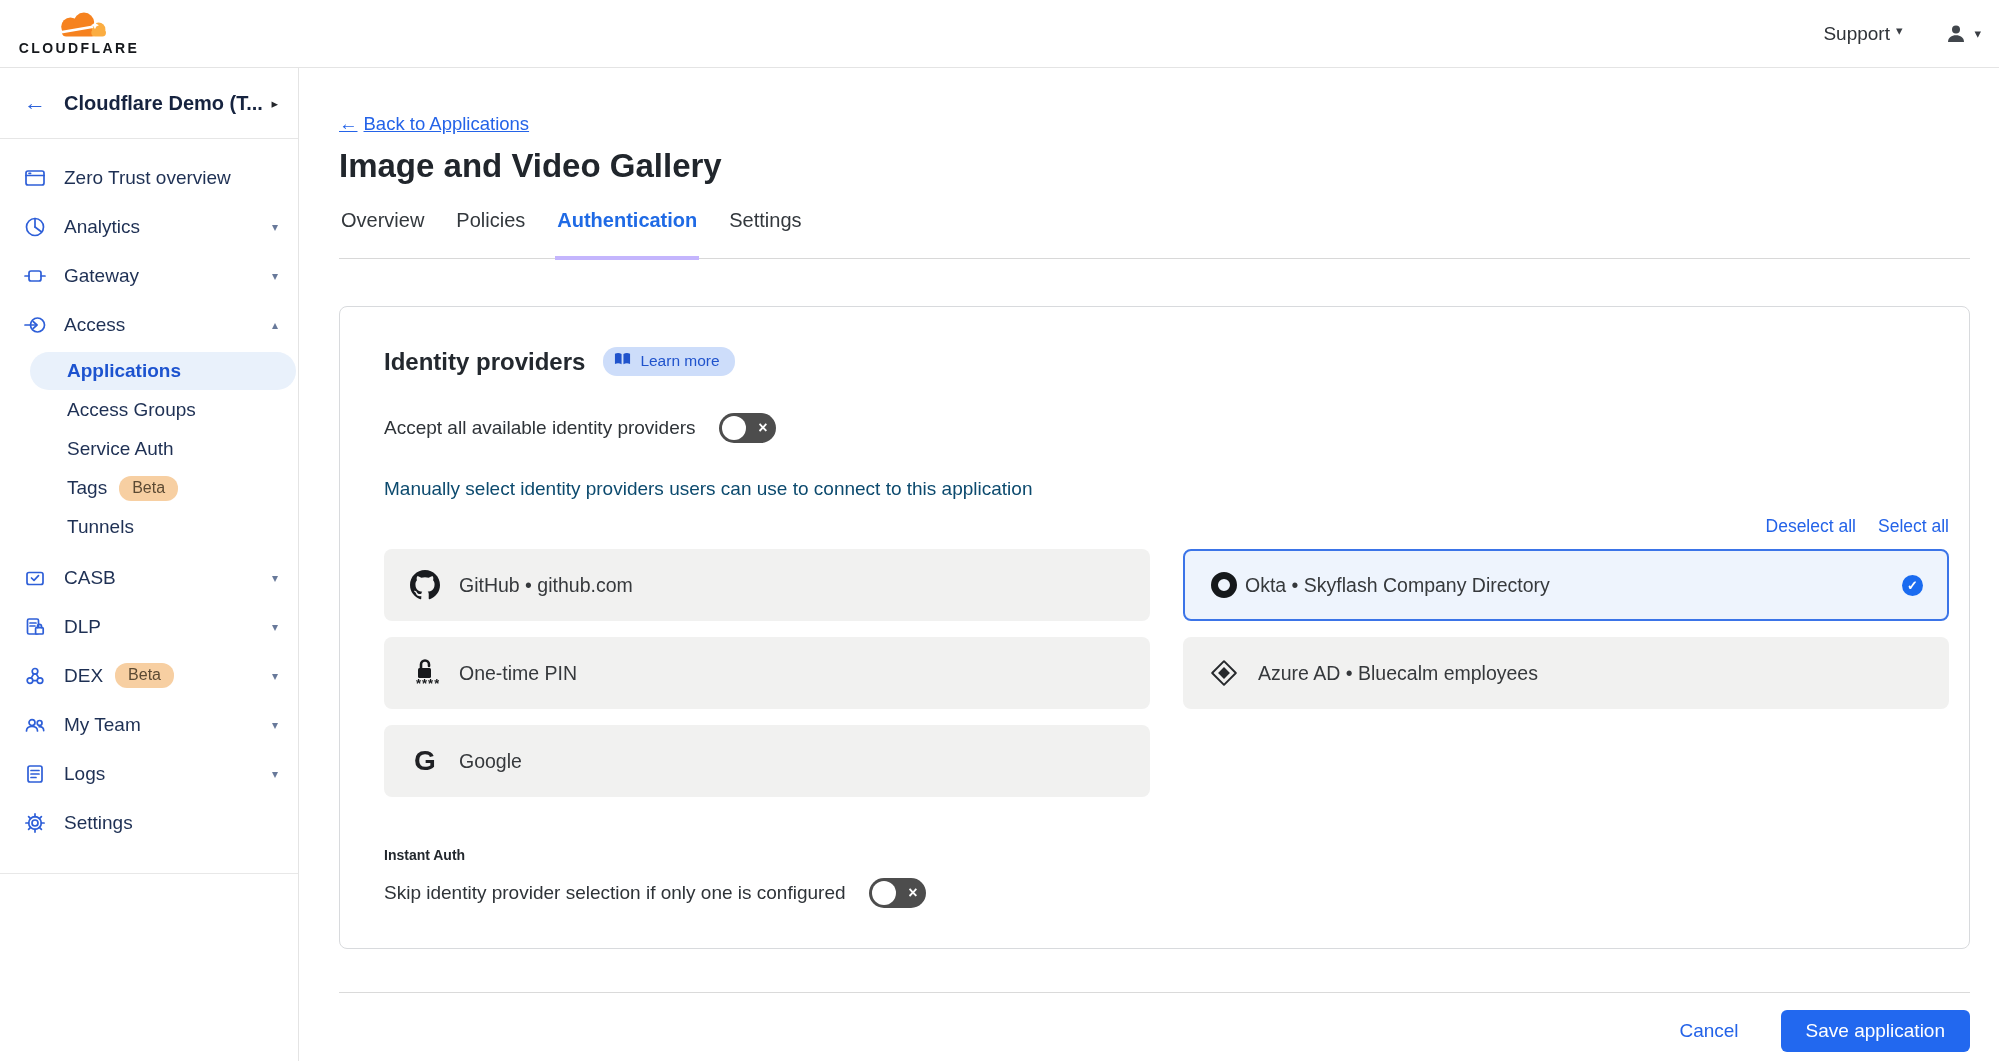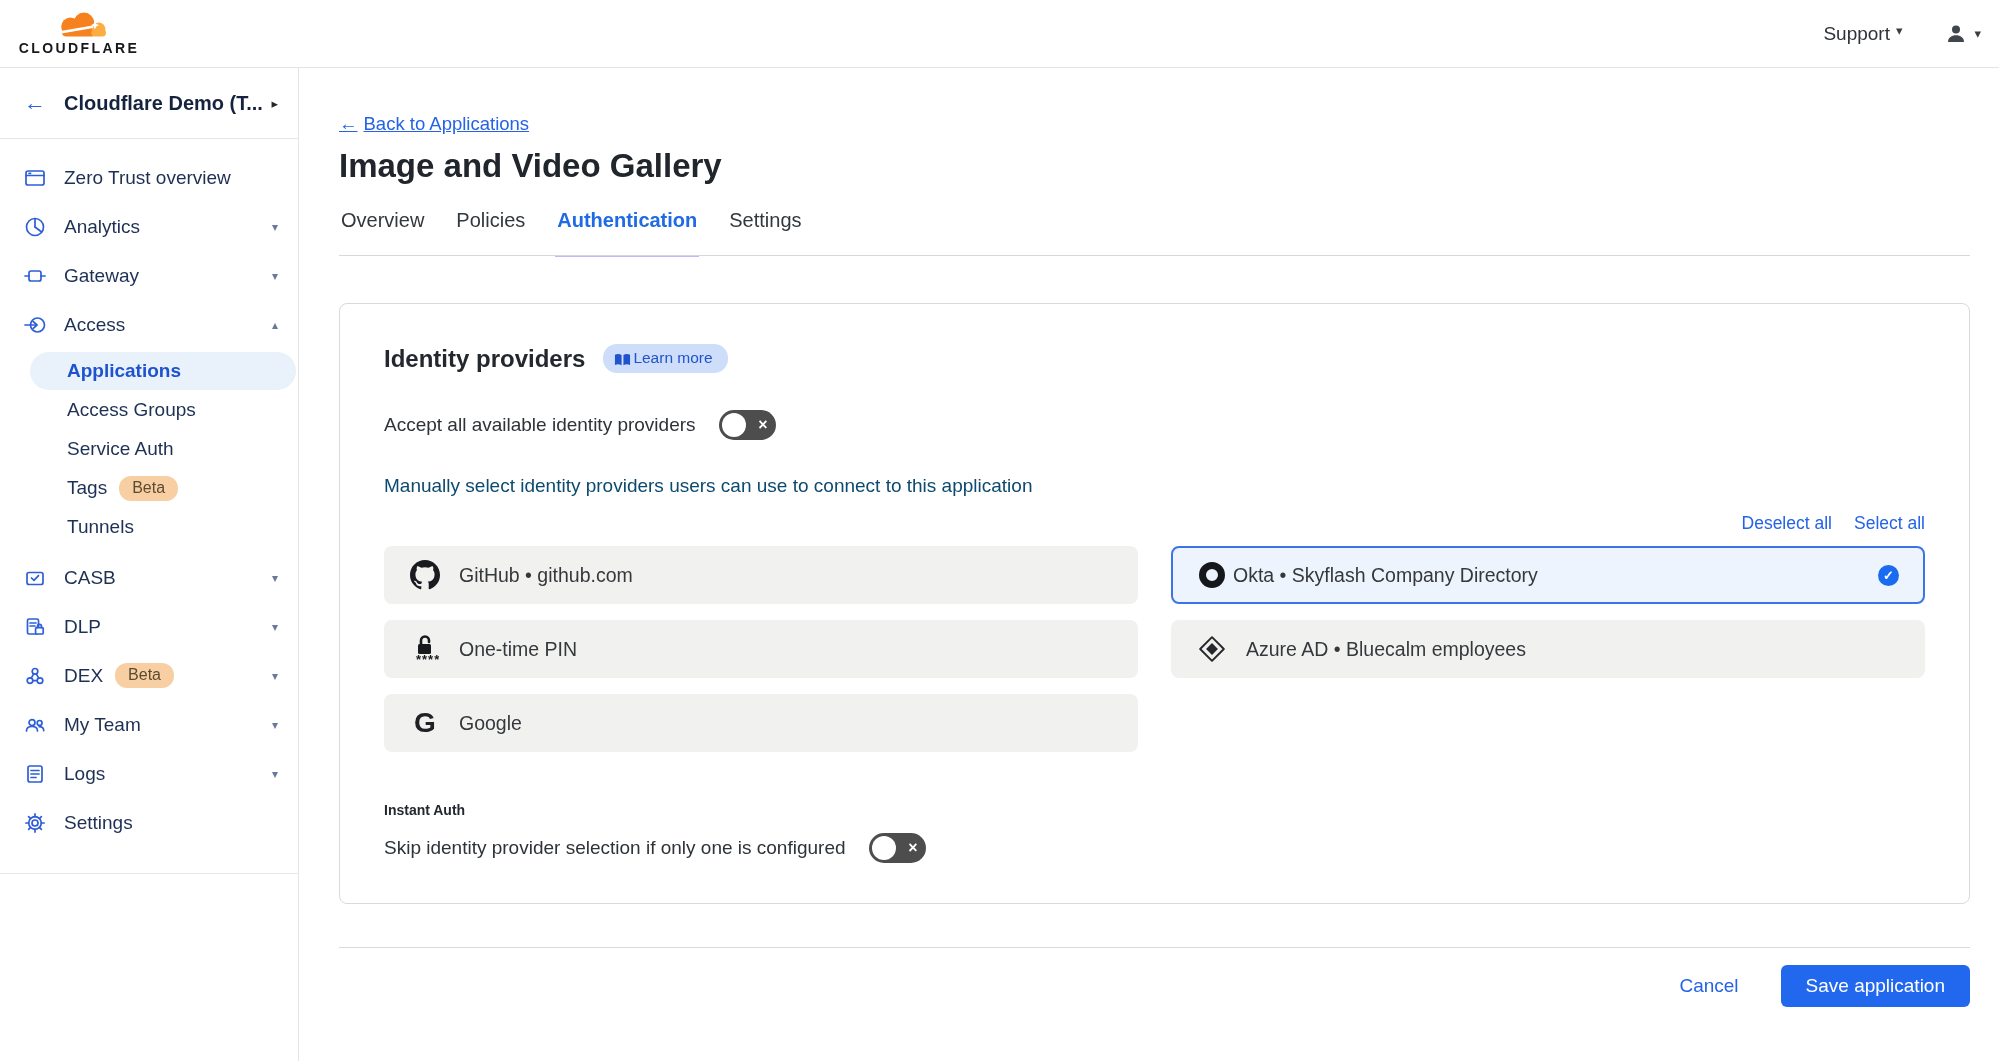--- a/index.html
+++ b/index.html
@@ -42,47 +42,47 @@
   .side-divider { margin-top:26px; border-top:1px solid #e8e8e8; }
 
   
   .main { flex:1; padding:45px 29px 0 40px; background:#fff; overflow:hidden; }
   .back-link { display:inline-flex; gap:6px; font-size:18.5px; color:#2463e8;
                text-decoration:underline; cursor:pointer; }
   .page-title { margin-top:12px; font-size:33px; font-weight:700; color:#21262c; }
 
   .tabs { margin-top:24px; display:flex; gap:28px; border-bottom:1px solid #d8d8d8; }
   .tab { font-size:20px; color:#33383d; padding:0 2px 14px; cursor:pointer; }
-  .tab.active { color:#1f6ae5; font-weight:700; border-bottom:1px solid #c4b5fd;
+  .tab.active { color:#1f6ae5; font-weight:700; border-bottom:4px solid #c4b5fd;
                 margin-bottom:-2px; padding-bottom:24px; }
 
   .card { margin-top:47px; border:1px solid #d8dadd; border-radius:8px;
-          padding:40px 44px 40px 44px; background:#fff; }
+          padding:40px 20px 40px 44px; background:#fff; }
   .card-head { display:flex; align-items:center; gap:18px; }
   .card-title { font-size:24px; font-weight:700; color:#23282e; }
-  .learn-more { display:inline-flex; align-items:flex-end; gap:2px; background:#cdddfa;
+  .learn-more { display:inline-flex; align-items:flex-start; gap:9px; background:#cdddfa;
                 border-radius:14px; padding:5px 15px 6px 11px; color:#2053cc;
                 font-size:15.5px; cursor:pointer; }
 
   .toggle-row { margin-top:37px; display:flex; align-items:center; }
   .toggle-label { font-size:19px; color:#2e3338; }
   .toggle { position:relative; width:57px; height:30px; border-radius:15px; background:#4d4d4d;
             margin-left:23px; flex:none; cursor:pointer; }
   .toggle .knob { position:absolute; left:3px; top:3px; width:24px; height:24px;
                   border-radius:50%; background:#fff; }
   .toggle .tx { position:absolute; right:8px; top:0; line-height:29px; color:#fff;
                 font-size:16px; font-weight:700; }
 
   .manual-text { margin-top:35px; font-size:19px; color:#0c4a6e; }
   .select-links { margin-top:16px; display:flex; justify-content:flex-end; gap:22px; }
   .select-links span { font-size:17.5px; color:#2463e8; cursor:pointer; }
 
   .provider-grid { margin-top:12px; display:grid; grid-template-columns:1fr 1fr;
                    column-gap:33px; row-gap:16px; }
-  .tile { height:58px; border-radius:8px; background:#f1f1f0; display:flex; align-items:center;
+  .tile { height:72px; border-radius:8px; background:#f1f1f0; display:flex; align-items:center;
           padding:0 26px; gap:19px; font-size:19.5px; color:#36393c; cursor:pointer; }
   .tile.selected { background:#eef4fd; border:2px solid #3b74e8; padding:0 24px;gap:6px; }
   .tile .p-ico { width:30px; height:32px; flex:none; display:flex; align-items:center; justify-content:center; }
   .check-circle { margin-left:auto; width:21px; height:21px; border-radius:50%; background:#1a6bf0;
                   color:#fff; font-size:13px; font-weight:700; display:flex; align-items:center;
                   justify-content:center; }
   .g-letter { font-size:28px; font-weight:700; color:#202124; line-height:1; }
 
   .instant-title { margin-top:50px; font-size:14px; font-weight:700; color:#23282e; }
   .skip-row { margin-top:15px; }

